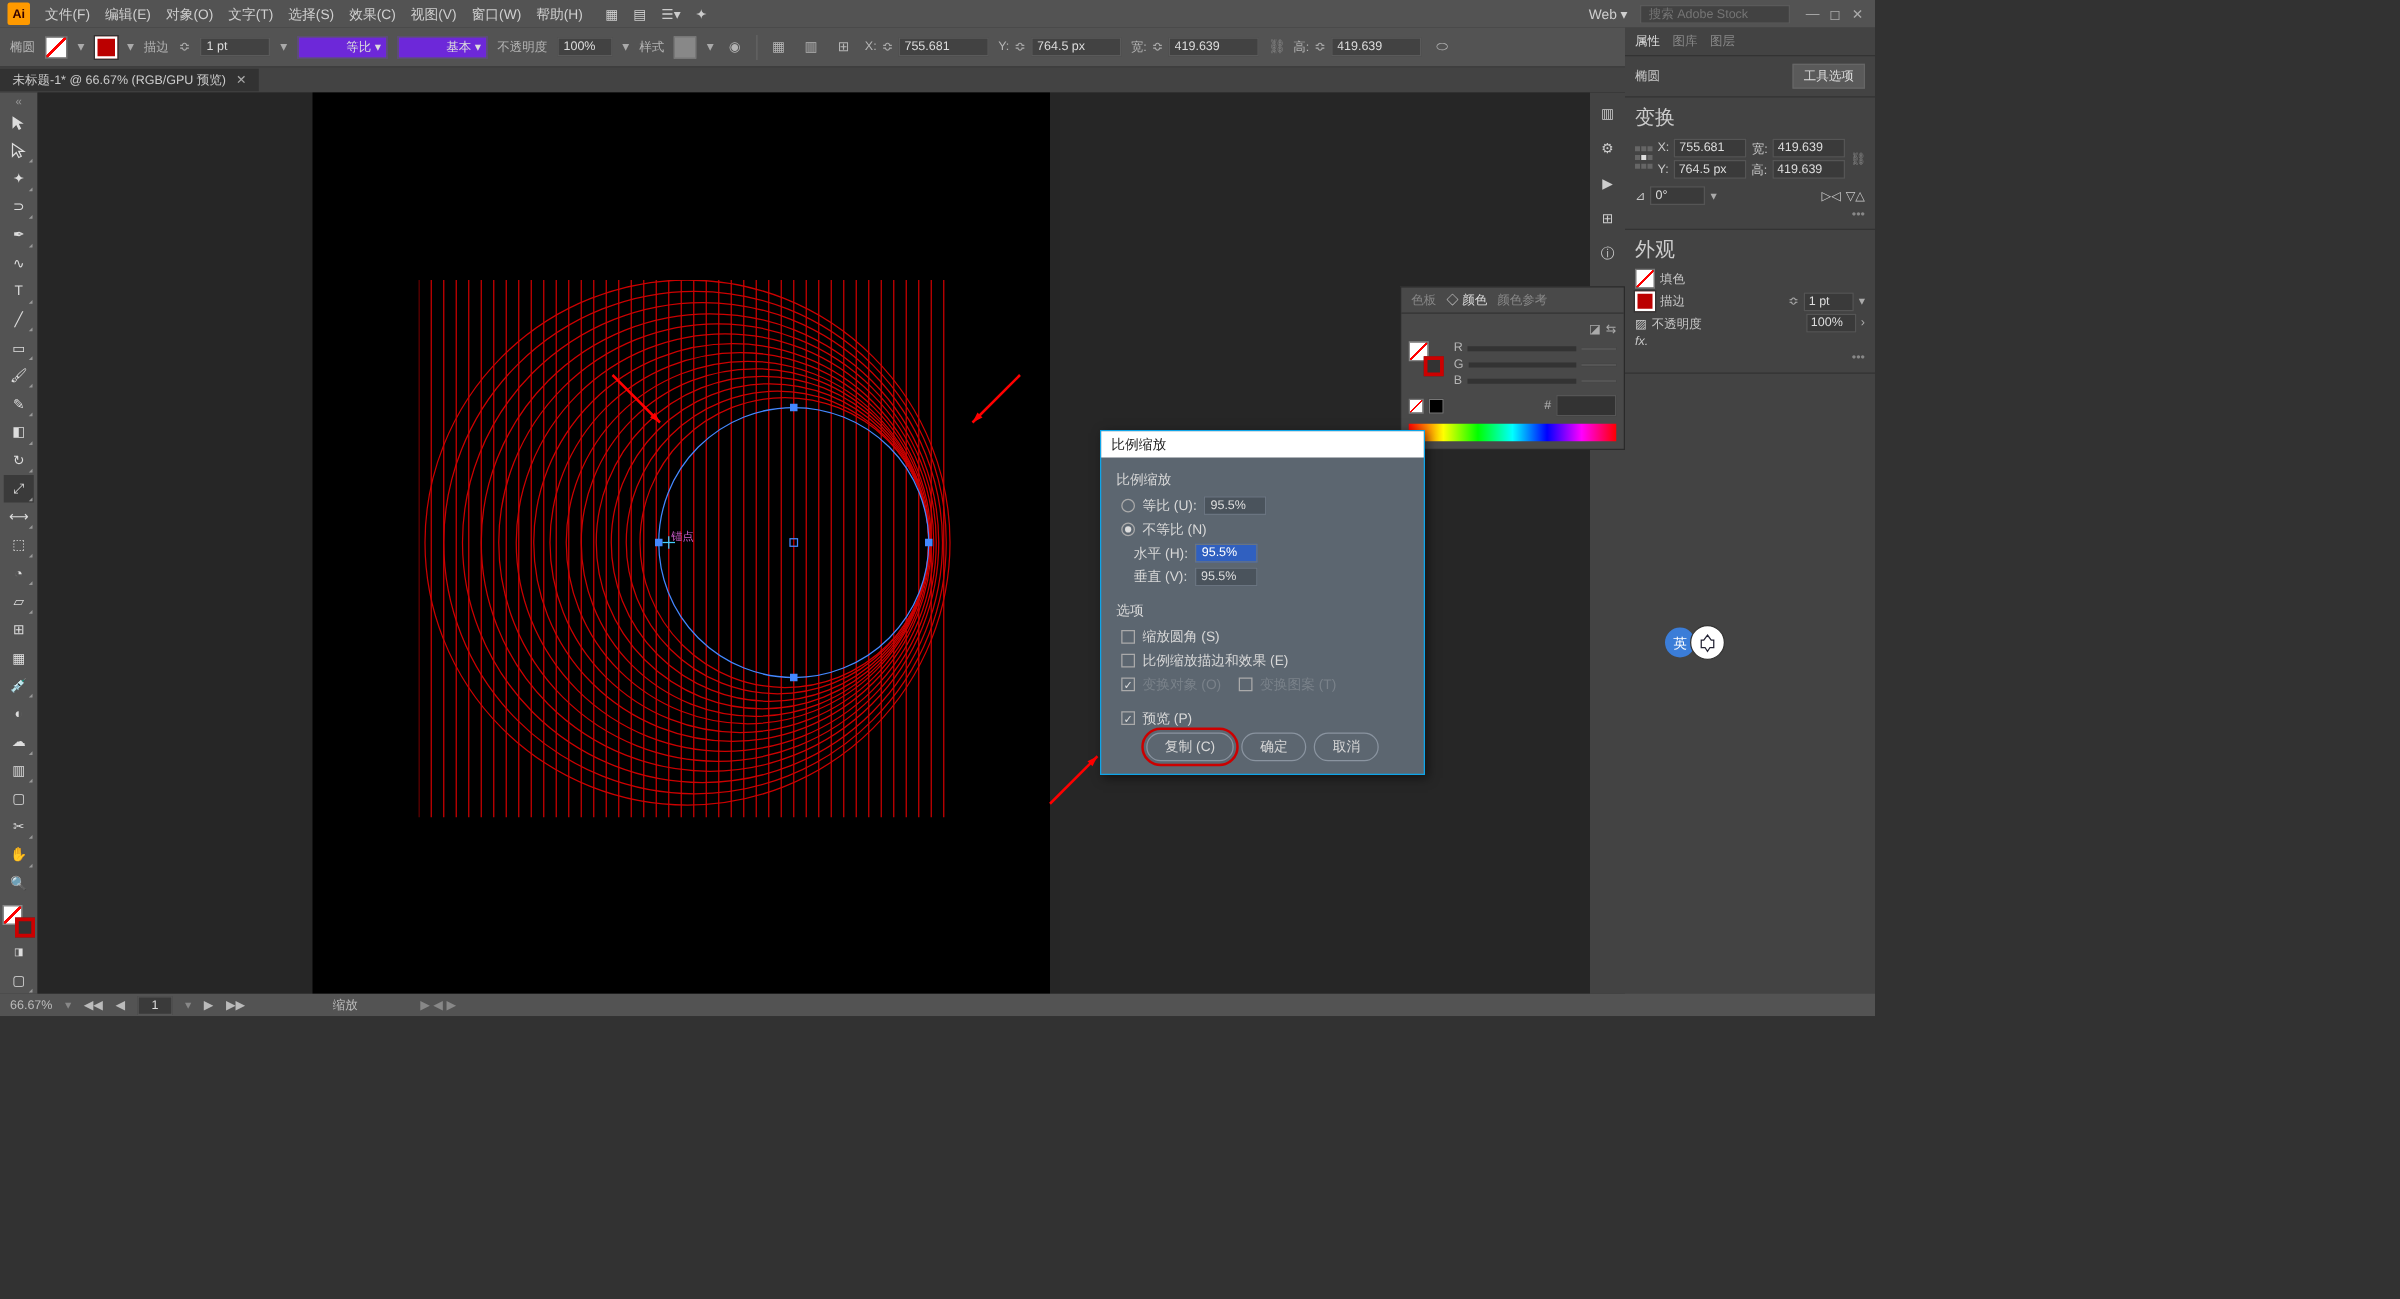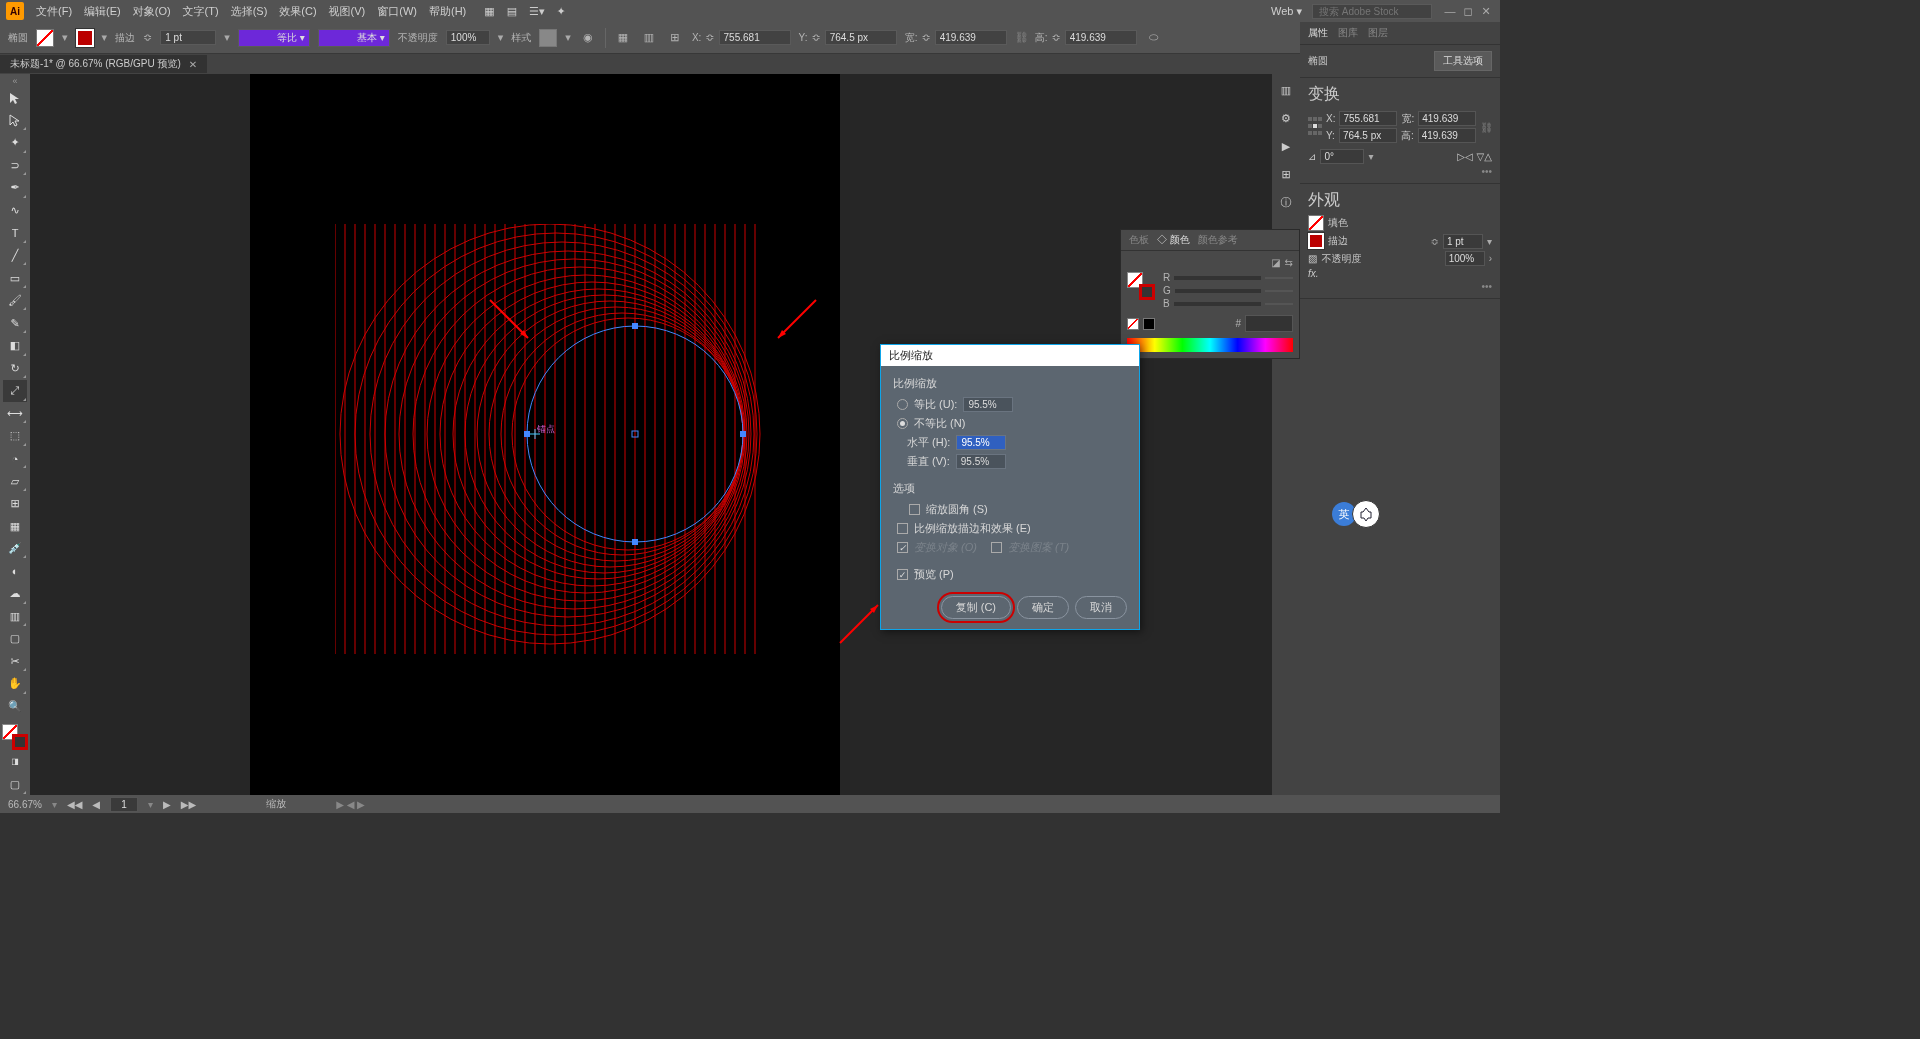--- a/index.html
+++ b/index.html
@@ -82,24 +82,24 @@
 .dialog-title { background: #fff; color: #222; padding: 3px 8px; font-size: 11px; }
 .dialog-body { padding: 10px 12px; color: #d8d8d8; font-size: 11px; }
 .dlg-section-title { margin-bottom: 6px; }
 .dlg-row { display: flex; align-items: center; gap: 6px; margin: 4px 0 4px 14px; }
 .dlg-input { background: #4a535c; border: 1px solid #6a7480; color: #ddd; padding: 1px 4px; width: 50px; font-size: 10px; }
 .dlg-input.selected { background: #3060c0; color: #fff; }
 .dlg-radio { width: 11px; height: 11px; border-radius: 50%; border: 1px solid #aaa; display:inline-flex; align-items:center; justify-content:center; }
 .dlg-radio.checked::after { content:""; width:5px; height:5px; border-radius:50%; background:#ddd; }
 .dlg-check { width: 11px; height: 11px; border: 1px solid #aaa; display:inline-flex; align-items:center; justify-content:center; }
 .dlg-check.checked::after { content:"✓"; font-size:9px; color:#ddd; }
-.dlg-buttons { display: flex; gap: 6px; margin-top: 14px; justify-content: flex-end; }
+.dlg-buttons { display: flex; gap: 6px; margin-top: 4px; justify-content: center; }
 .dlg-btn { background: #5c6670; border: 1px solid #8a94a0; border-radius: 12px; padding: 3px 14px; color: #d8d8d8; font-size: 11px; }
 .dlg-btn.highlighted { outline: 2px solid #c00; outline-offset: 2px; }
-.disabled { color: #7a828a; font-style: italic; }
+.disabled { color: #7a828a; }
 
 
 .statusbar { position: absolute; bottom: 0; left: 0; right: 0; height: 18px; background: #535353; display: flex; align-items: center; padding: 0 8px; gap: 10px; font-size: 10px; color: #bbb; }
 
 
 .ime-badge { position: absolute; right: 120px; top: 500px; display: flex; align-items: center; z-index: 20; }
 .ime-circle1 { width: 24px; height: 24px; border-radius: 50%; background: #3b7dd8; color:#fff; display:flex; align-items:center; justify-content:center; font-size:11px; }
 .ime-circle2 { width: 28px; height: 28px; border-radius: 50%; background: #fff; border:1px solid #333; margin-left:-4px; display:flex; align-items:center; justify-content:center; }
 
 .arrow-annot { position: absolute; pointer-events: none; z-index: 8; }
@@ -407,21 +407,21 @@
     <div class="dlg-row">
       <span>水平 (H):</span>
       <input class="dlg-input selected" value="95.5%" style="">
     </div>
     <div class="dlg-row">
       <span>垂直 (V):</span>
       <input class="dlg-input" value="95.5%" style="">
     </div>
 
     <div class="dlg-section-title" style="margin-top:12px">选项</div>
-    <div class="dlg-row" style="margin-left:16px">
+    <div class="dlg-row" style="margin-left:4px">
       <span class="dlg-check"></span>
       <span>缩放圆角 (S)</span>
     </div>
     <div class="dlg-row" style="margin-left:4px">
       <span class="dlg-check"></span>
       <span>比例缩放描边和效果 (E)</span>
     </div>
     <div class="dlg-row disabled" style="margin-left:4px">
       <span class="dlg-check checked"></span>
       <span>变换对象 (O)</span>

